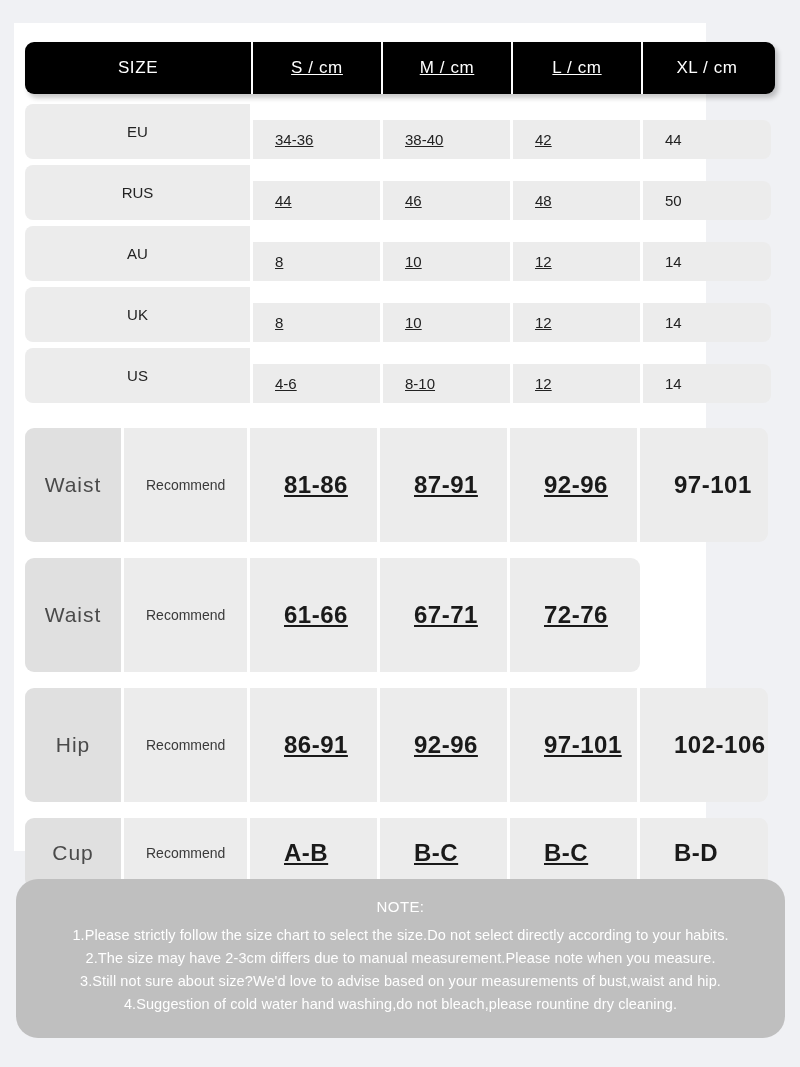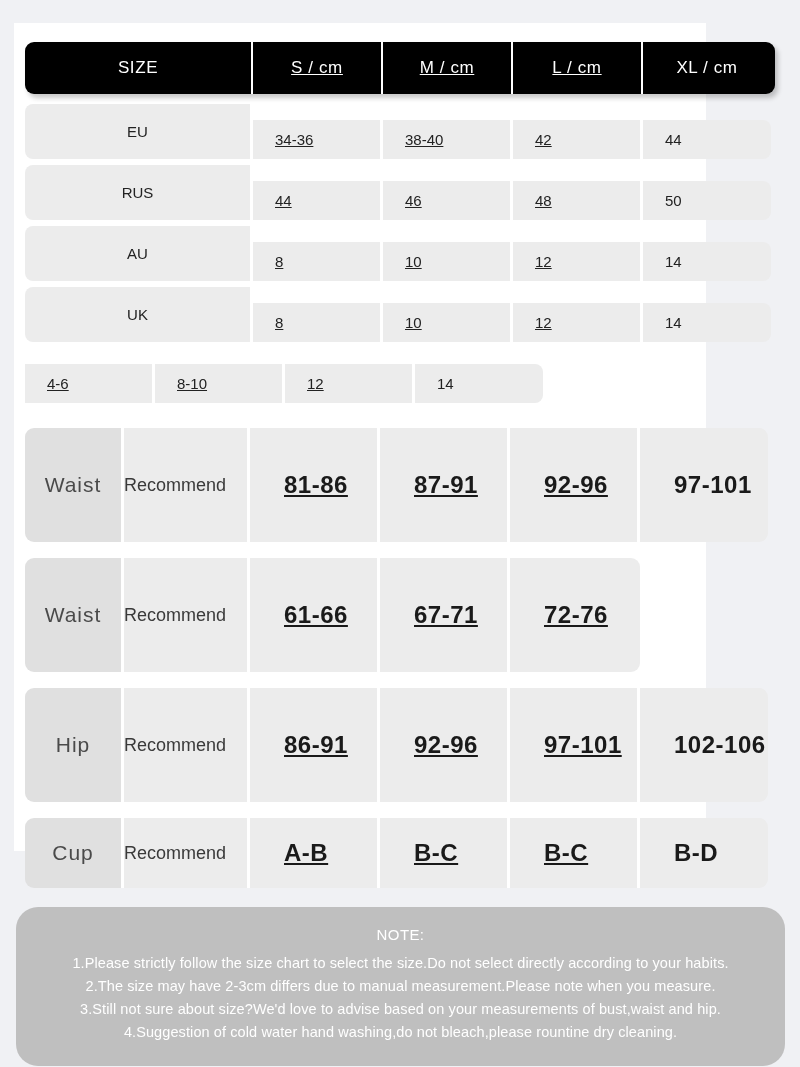--- a/index.html
+++ b/index.html
@@ -120,37 +120,38 @@
 
   .mcell.mlabel {
     background: #e0e0e0;
     justify-content: center;
     border-radius: 9px 0 0 9px;
     font-size: 21px;
     color: #4a4a4a;
     letter-spacing: 1px;
   }
   .mcell.mrec {
-    font-size: 18px;
+    padding-left: 22px;
+    font-size: 14px;
     color: #3a3a3a;
   }
   .mcell.mval {
     padding-left: 34px;
     font-size: 24px;
     font-weight: bold;
     color: #1a1a1a;
     letter-spacing: 0.5px;
     text-align: right;
   }
 
   
   .note {
     position: absolute;
     left: 16px;
-    top: 907px;
+    top: 879px;
     width: 769px;
     height: 159px;
     background: #bfbfbf;
     border-radius: 22px;
     box-sizing: border-box;
     padding-top: 19px;
     color: #ffffff;
     text-align: center;
   }
   .note-title {
@@ -209,20 +210,21 @@
 
         <div class="row">
           <div class="cell label c-size">UK</div>
           <div class="cell value c-val">8</div>
           <div class="cell value c-val">10</div>
           <div class="cell value c-val">12</div>
           <div class="cell value c-val-l">14</div>
         </div>
 
         <div class="row">
+          <div class="cell label c-size">US</div>
           <div class="cell value c-val">4-6</div>
           <div class="cell value c-val">8-10</div>
           <div class="cell value c-val">12</div>
           <div class="cell value c-val-l">14</div>
         </div>
 
       </div>
 
       <div class="meas-block">
 

